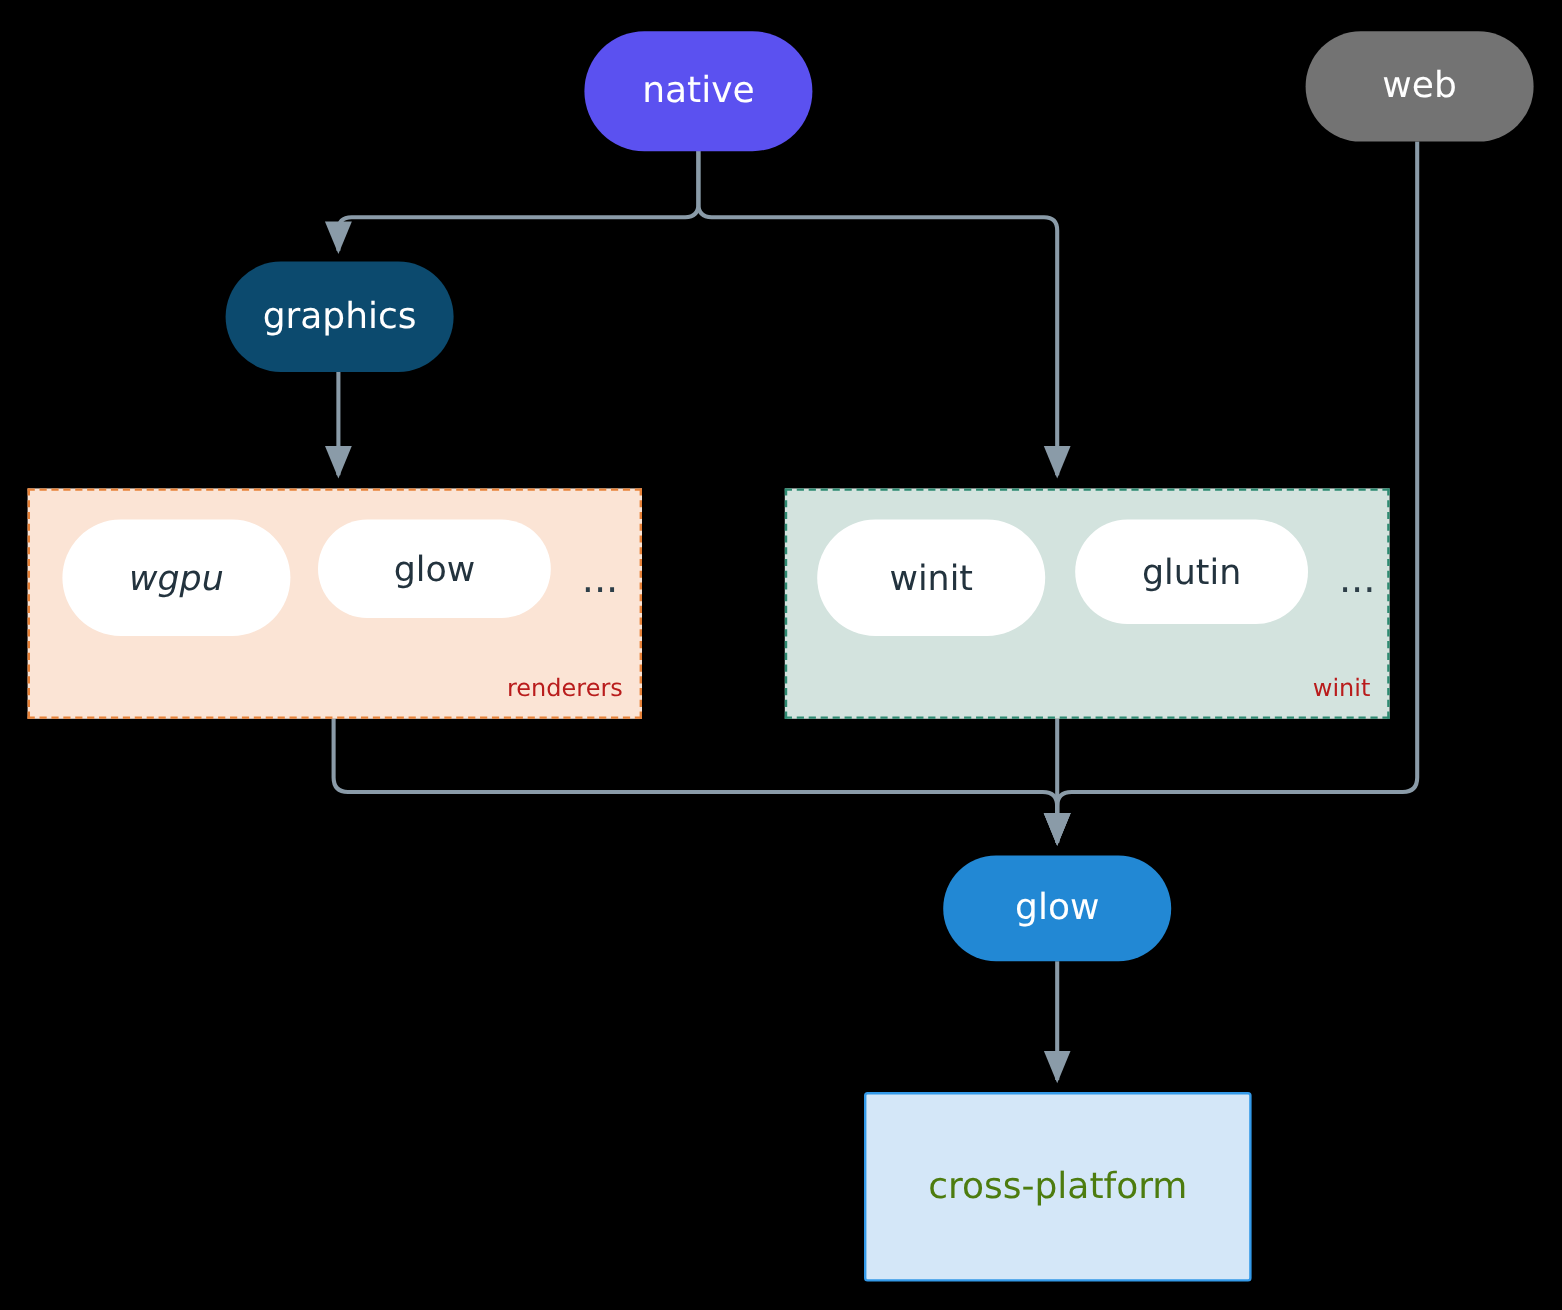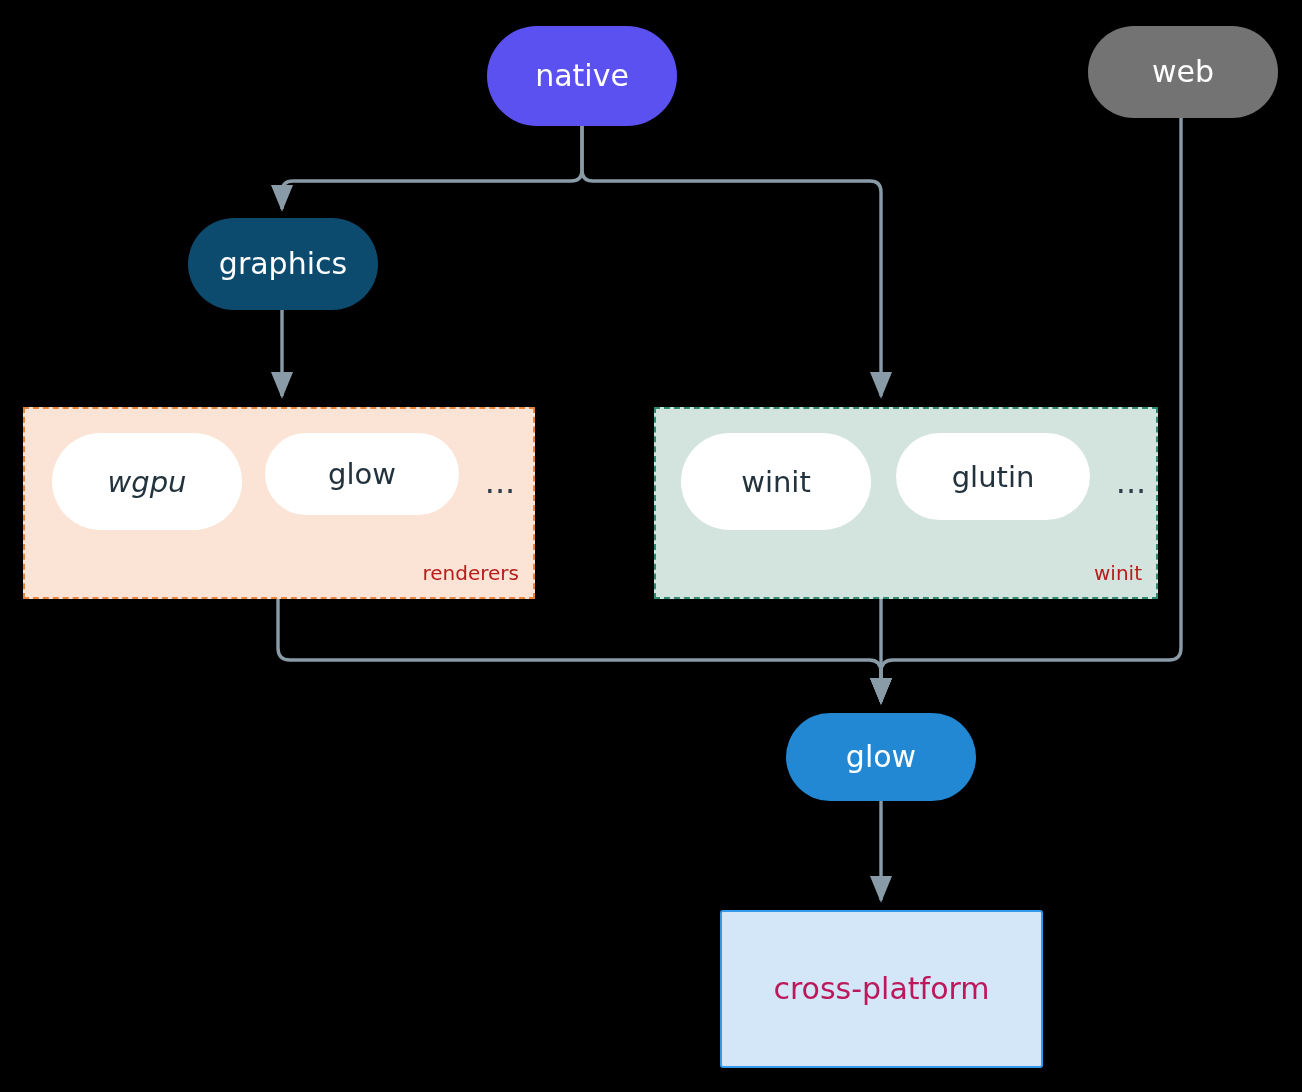--- a/index.html
+++ b/index.html
@@ -59,21 +59,21 @@
   .node-iced {
     left: 786px;  top: 713px; width: 190px; height: 88px;
     background: #2288D4;
   }
   
   .node-app {
     left: 720px; top: 910px; width: 323px; height: 158px;
     background: #D4E7F8;
     border: 2px solid #3399E8;
     border-radius: 3px;
-    color: #be185d;
+    color: #4d7c0f;
     font-size: 30px;
     flex-direction: column;
     gap: 6px;
   }
   
   .subgraph {
     position: absolute;
     box-sizing: border-box;
   }
   .sg-renderers {

